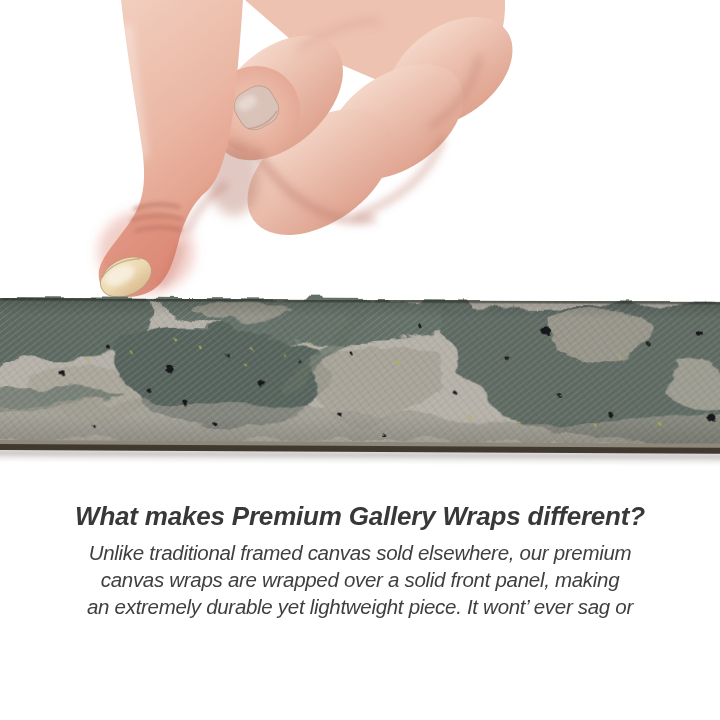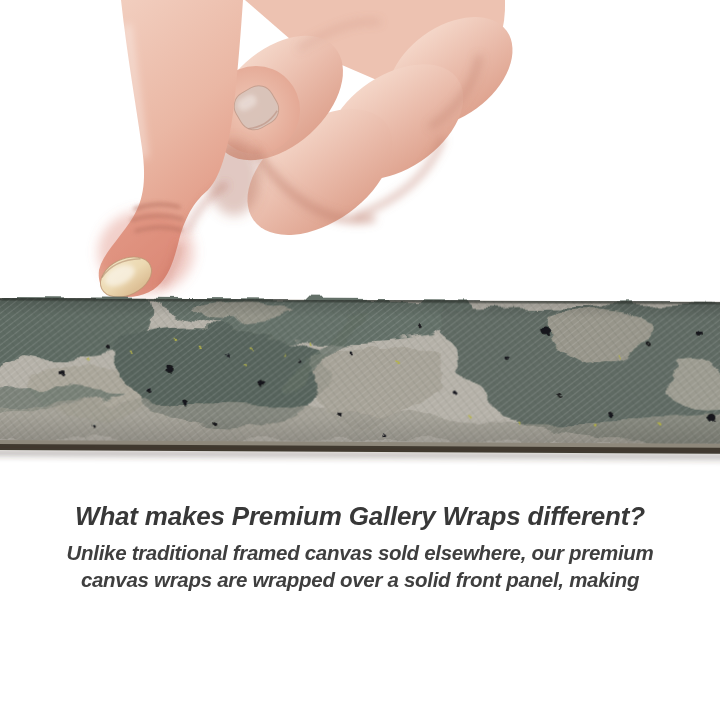--- a/index.html
+++ b/index.html
@@ -8,21 +8,21 @@
     overflow:hidden;font-family:"Liberation Sans",sans-serif;
   }
   .hand-layer{position:absolute;top:0;left:0;width:720px;height:300px;}
   .strip-layer{position:absolute;top:294px;left:0;width:720px;height:176px;}
   .copy{position:absolute;top:500px;left:0;width:720px;text-align:center;color:#3d3d3d;}
   .copy h1{
     margin:0 0 7px 0;font-size:26px;line-height:32px;font-style:italic;font-weight:700;
     letter-spacing:-0.2px;color:#383838;font-family:"Liberation Sans",sans-serif;
   }
   .copy p{
-    margin:0;font-size:20.5px;line-height:27.2px;font-style:italic;font-weight:700;
+    margin:0;font-size:20.5px;line-height:27.2px;font-style:italic;font-weight:400;
     letter-spacing:-0.3px;color:#3f3f3f;font-family:"Liberation Sans",sans-serif;
   }
 </style>
 </head>
 <body>
 
 <div class="stage">
 
   <div class="hand-layer">
     <svg width="720" height="300" viewBox="0 0 720 300">
@@ -208,15 +208,16 @@
         <rect x="-6" y="150" width="732" height="6" fill="#40392f"></rect>
         <rect x="-6" y="156" width="732" height="10" fill="url(#dropShadow)" filter="url(#sb3)"></rect>
       </g>
     </svg>
   </div>
 
   <div class="copy">
     <h1>What makes Premium Gallery Wraps different?</h1>
     <p>Unlike traditional framed canvas sold elsewhere, our premium</p>
     <p>canvas wraps are wrapped over a solid front panel, making</p>
+    <p>an extremely durable yet lightweight piece. It wont’ ever sag or</p>
   </div>
 
 </div>
 
 </body></html>

